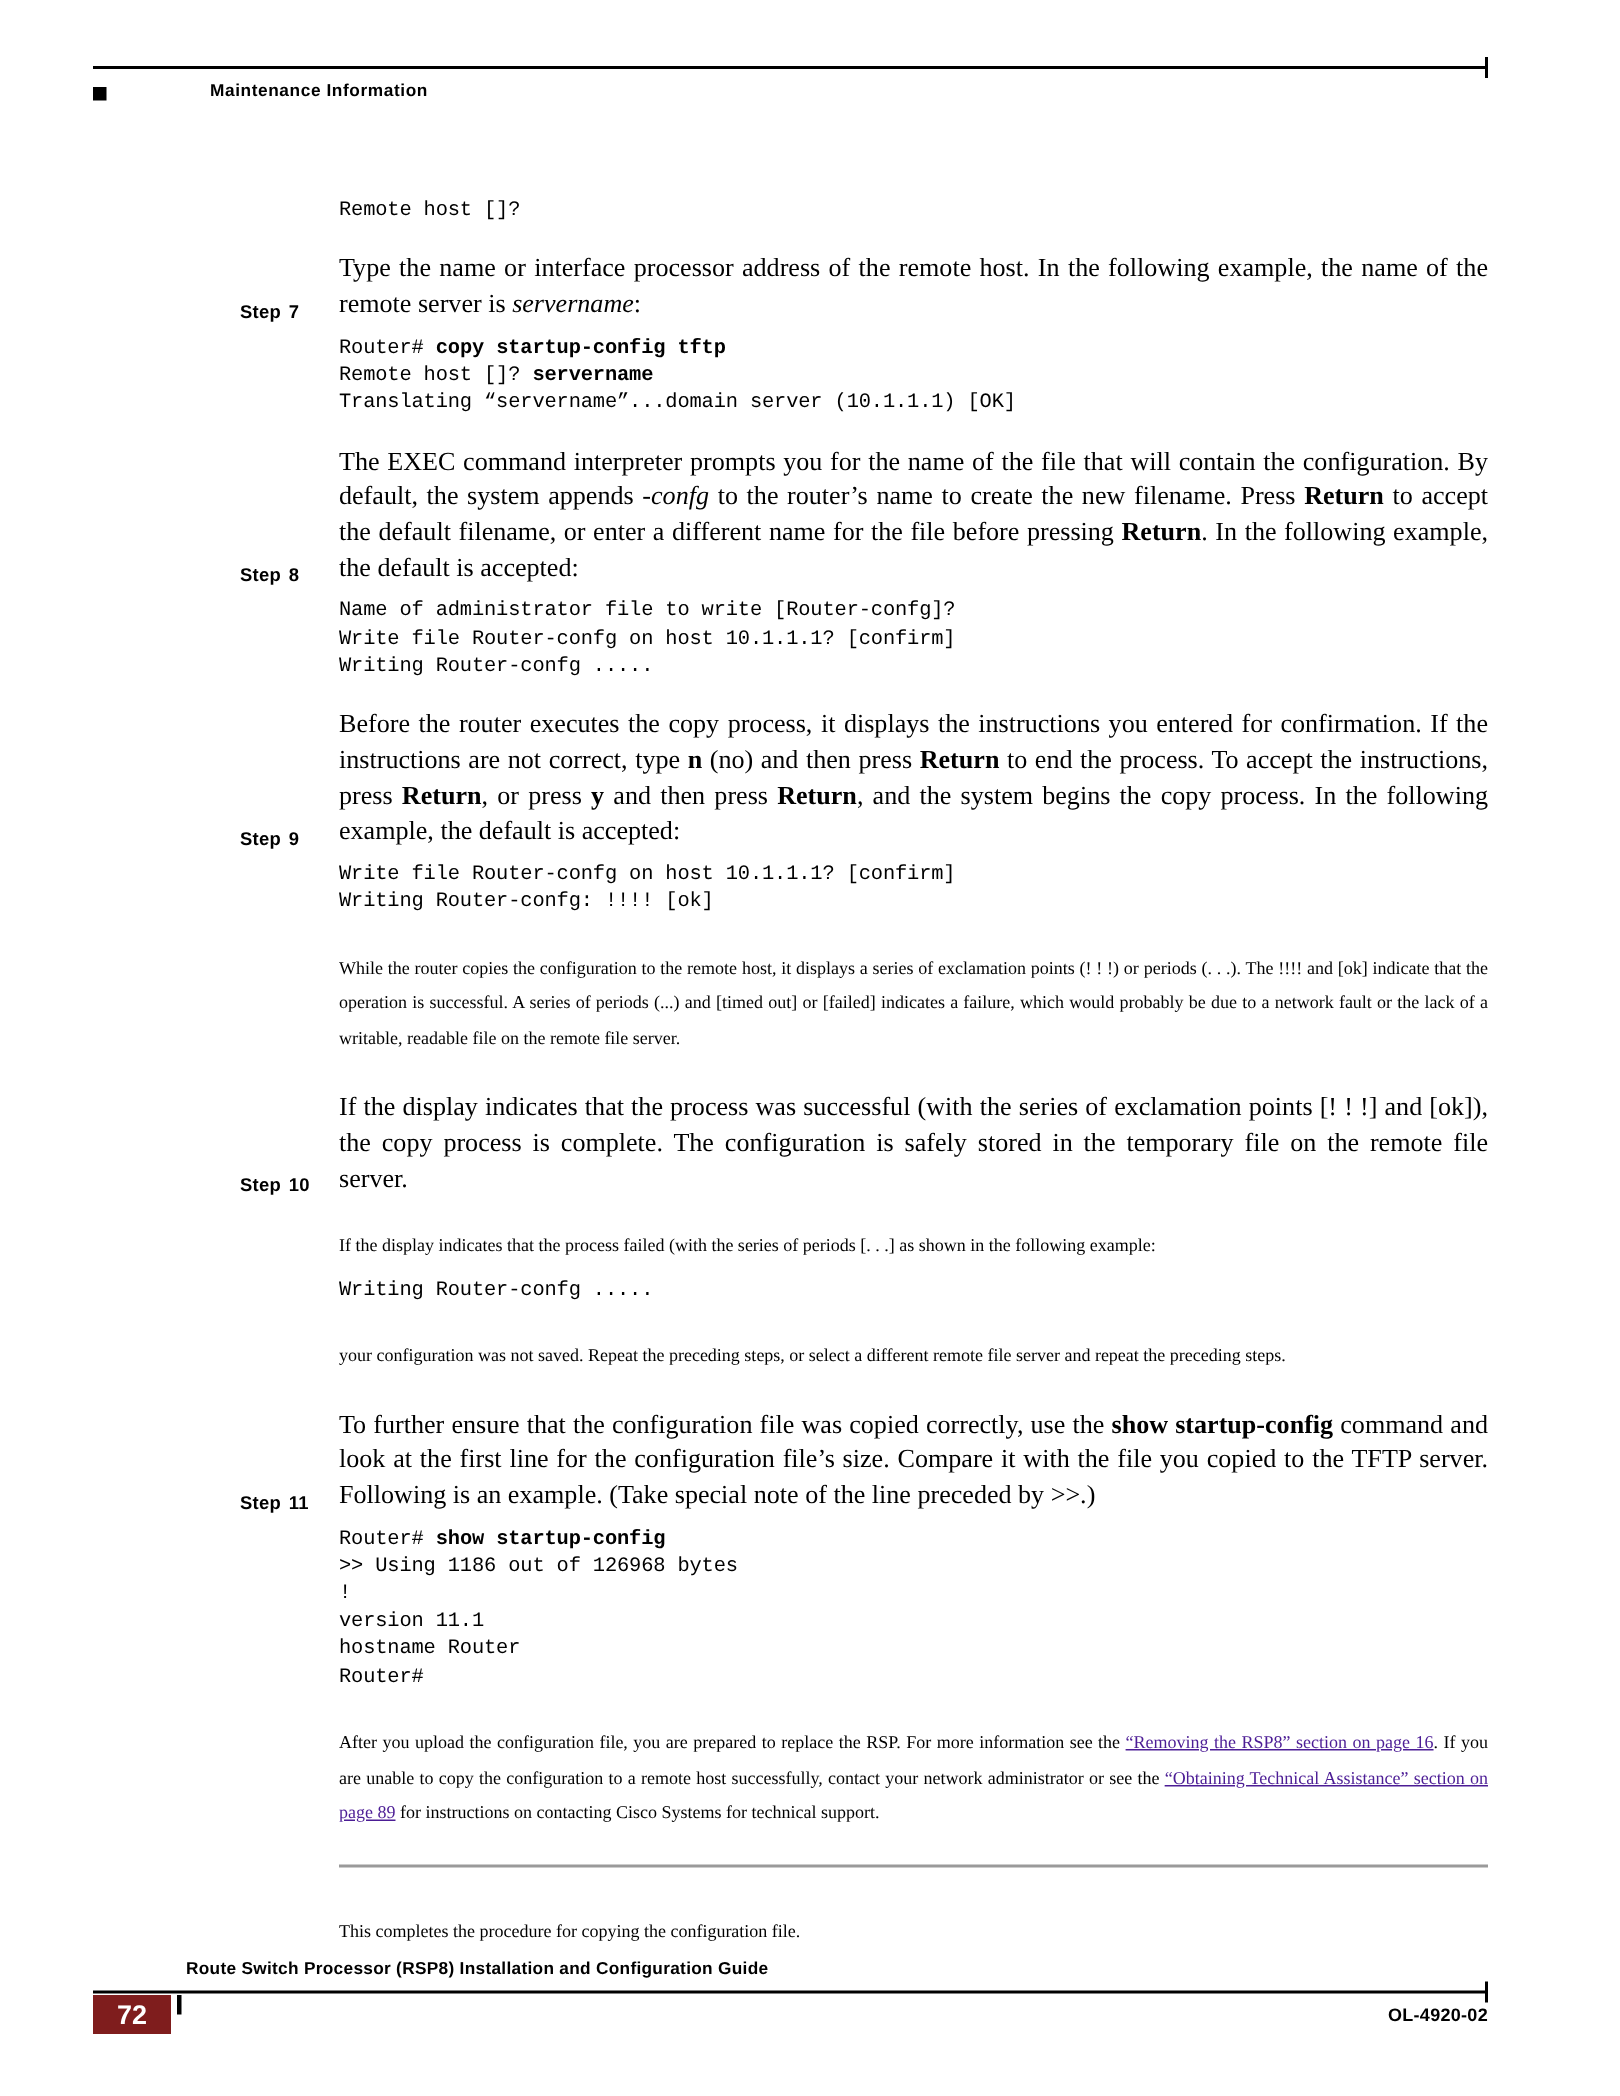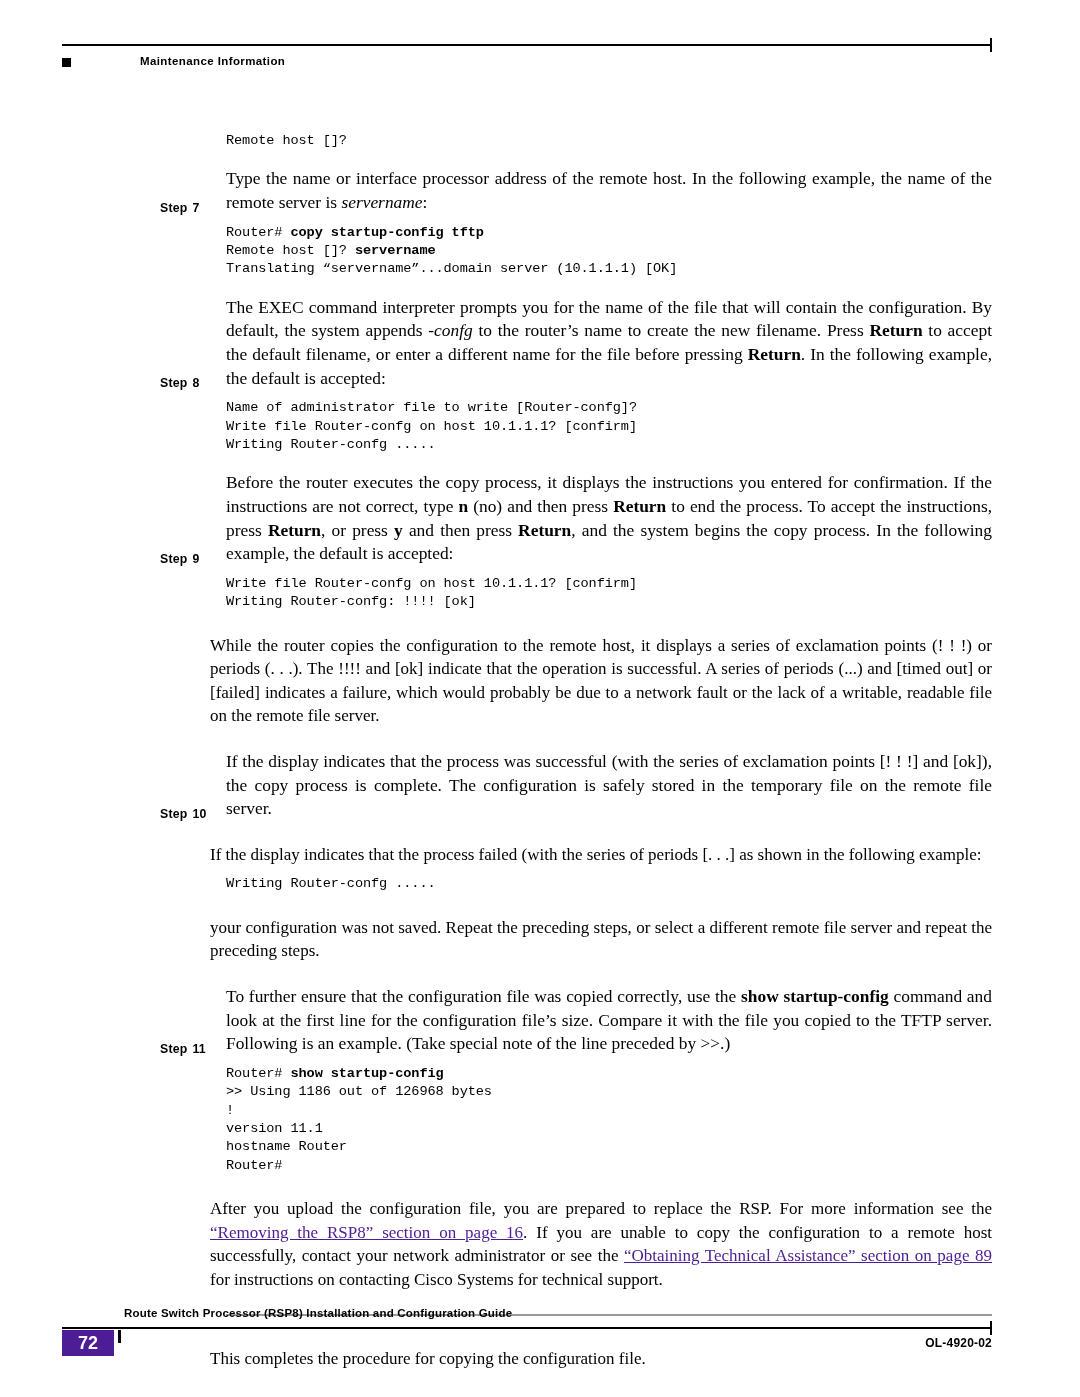--- a/index.html
+++ b/index.html
@@ -103,22 +103,22 @@
   .step-label .num {
     margin-left: 5px;
   }
   .step-body {
     flex: 1 1 auto;
     font-size: 17.4px;
     line-height: 23.6px;
     text-align: justify;
   }
   .para {
-    margin-left: 50px;
-    font-size: 17px;
+    margin-left: 66px;
+    font-size: 12px;
     line-height: 23.6px;
     text-align: justify;
   }
   b { font-weight: bold; }
   i { font-style: italic; }
 
   .gap-s { height: 9px; }
   .gap-m { height: 17px; }
   .gap-l { height: 22px; }
   .link-u { color: #4c1d95; text-decoration: underline; }
@@ -162,21 +162,21 @@
     font-weight: bold;
     font-size: 11.5px;
     letter-spacing: 0.2px;
   }
   .page-num-box {
     position: absolute;
     top: 3px;
     left: 0px;
     width: 52px;
     height: 26px;
-    background: #4c1d95;
+    background: #7f1d1d;
     color: #fff;
     font-family: "Liberation Sans", sans-serif;
     font-weight: bold;
     font-size: 18px;
     display: flex;
     align-items: center;
     justify-content: center;
   }
   .footer-tick-left {
     position: absolute;

